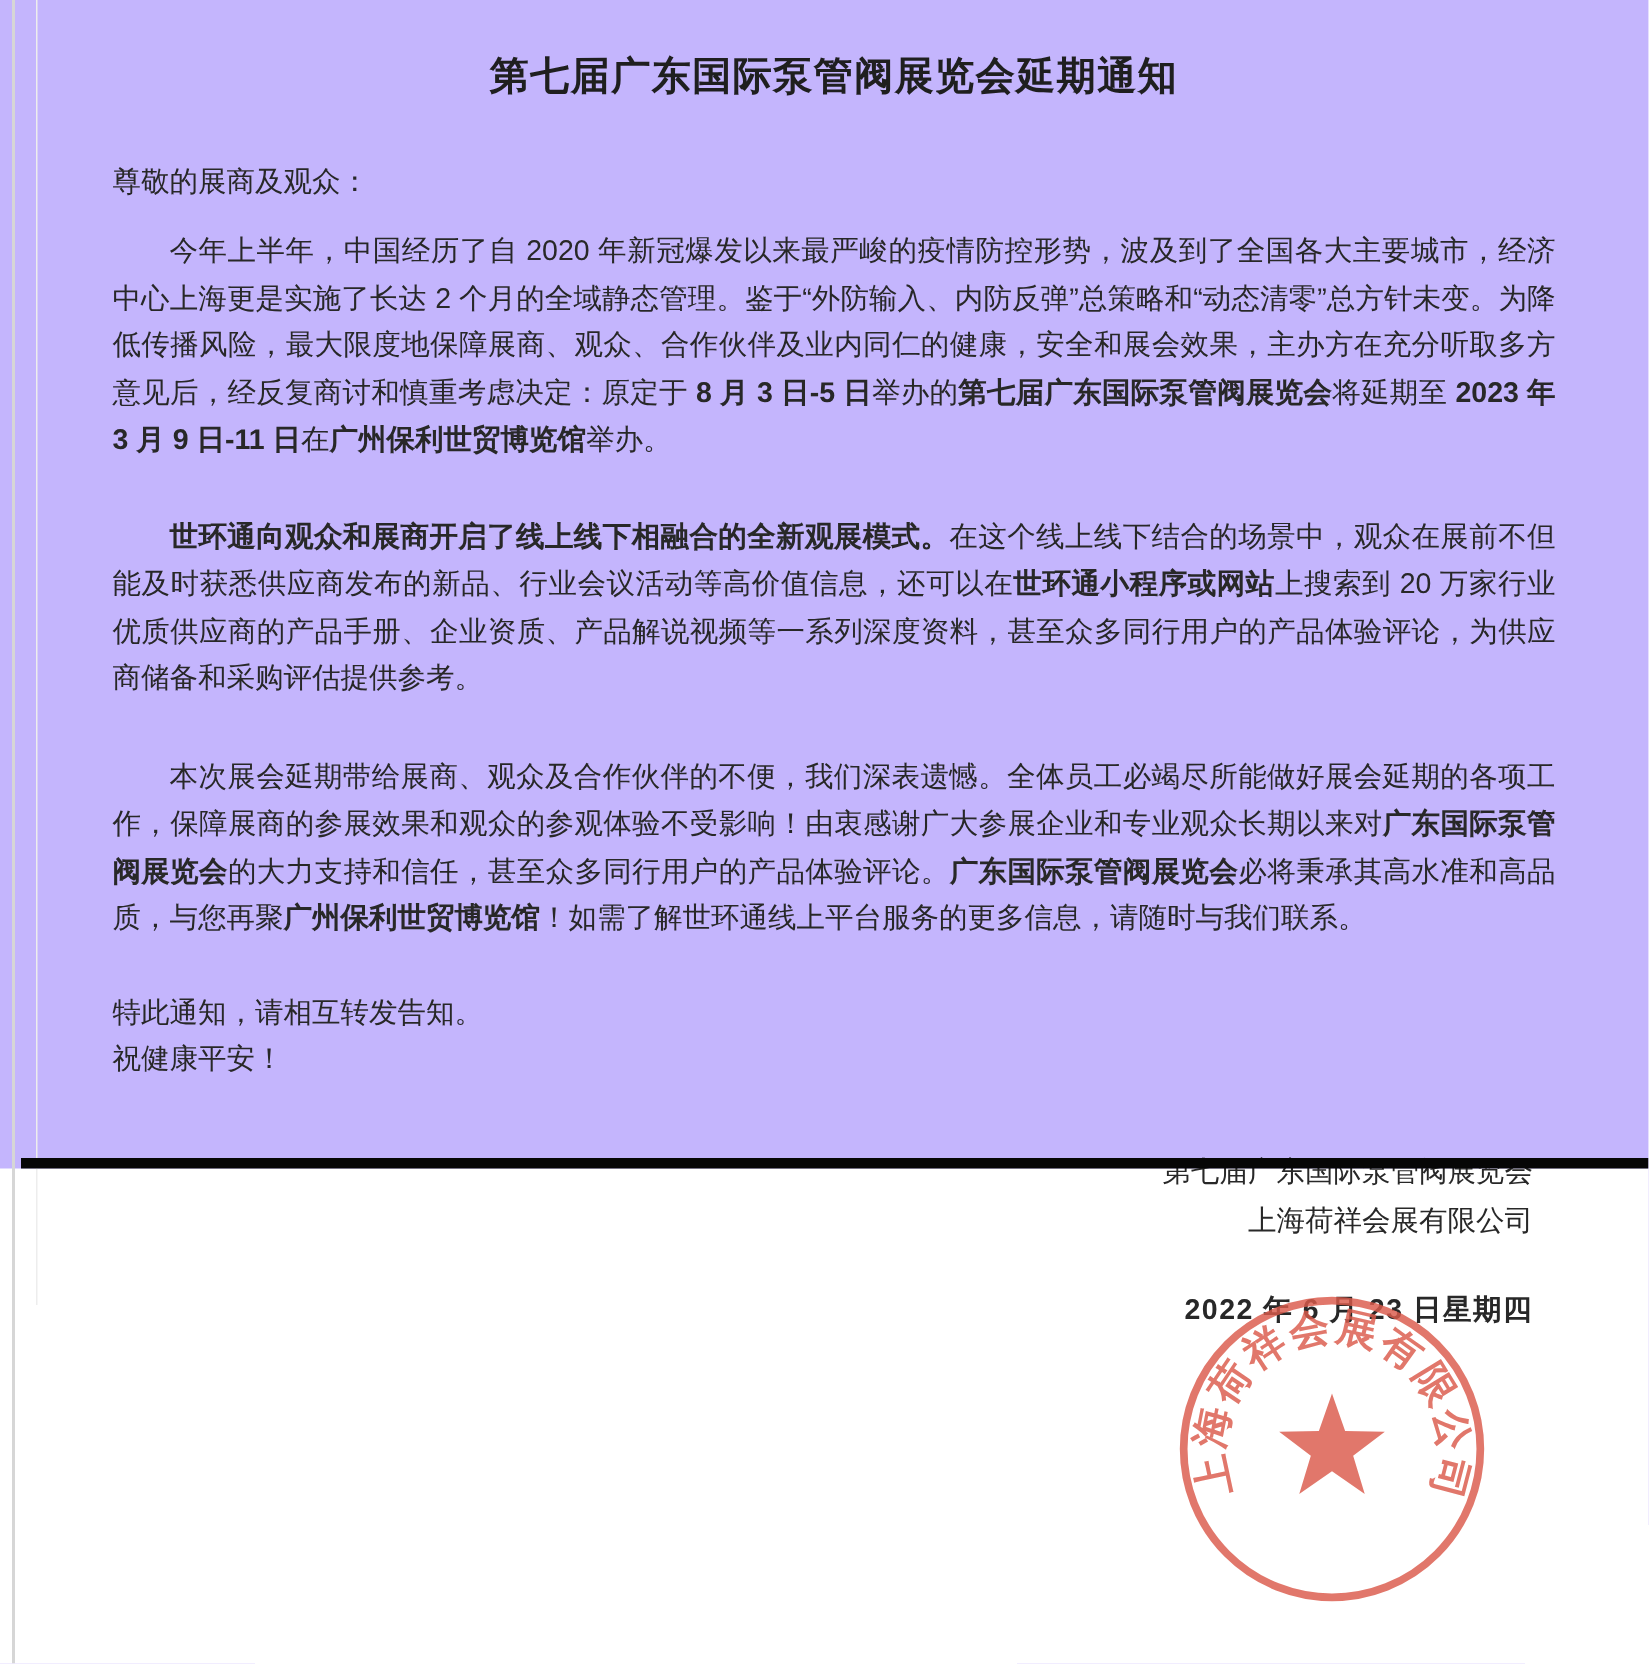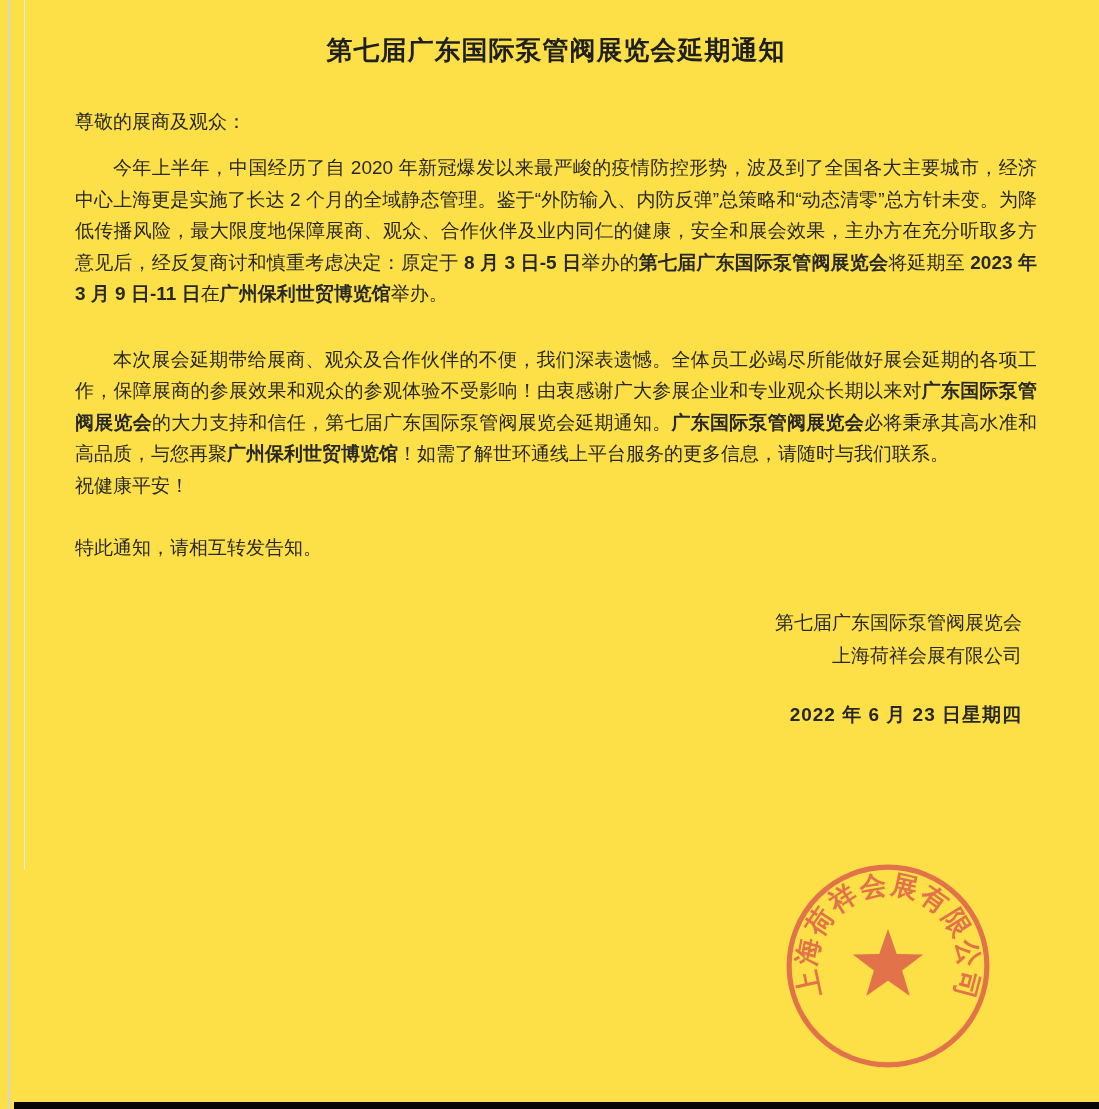--- a/index.html
+++ b/index.html
@@ -9,22 +9,22 @@
   }
   body {
     width: 1099px;
     height: 1109px;
     overflow: hidden;
     font-family: "Liberation Sans", sans-serif;
   }
   .page {
     position: relative;
     width: 1099px;
-    height: 1109px;
-    background: #fde047;
+    height: 779px;
+    background: #c4b5fd;
   }
   
   .scan-edge-left {
     position: absolute;
     left: 8px; top: 0;
     width: 2px; height: 1109px;
     background: #d6d6d6;
   }
   .scan-line-2 {
     position: absolute;
@@ -118,26 +118,27 @@
 
   <div class="content">
 
     <h1 class="title">第七届广东国际泵管阀展览会延期通知</h1>
 
     <p class="salutation">尊敬的展商及观众：</p>
 
     <p class="para para-1"><span>今年上半年，中国经历了自 2020 年新冠爆发以来最严峻的疫情防控形势，波及到了全国各大主要城市，经济中心上海更是实施了长达 2 个月的全域静态管理。鉴于“外防输入、内防反弹”总策略和“动态清零”总方针未变。为降低传播风险，最大限度地保障展商、观众、合作伙伴及业内同仁的健康，安全和展会效果，主办方在充分听取多方意见后，经反复商讨和慎重考虑决定：原定于 </span><span class="b">8 月 3 日-5 日</span><span>举办的</span><span class="b">第七届广东国际泵管阀展览会</span><span>将延期至 </span><span class="b">2023 年 3 月 9 日-11 日</span><span>在</span><span class="b">广州保利世贸博览馆</span><span>举办。</span></p>
 
 
+    <p class="para para-3"><span class="b">世环通向观众和展商开启了线上线下相融合的全新观展模式。</span><span>在这个线上线下结合的场景中，观众在展前不但能及时获悉供应商发布的新品、行业会议活动等高价值信息，还可以在</span><span class="b">世环通小程序或网站</span><span>上搜索到 20 万家行业优质供应商的产品手册、企业资质、产品解说视频等一系列深度资料，甚至众多同行用户的产品体验评论，为供应商储备和采购评估提供参考。</span></p>
 
-    <p class="para para-4"><span>本次展会延期带给展商、观众及合作伙伴的不便，我们深表遗憾。全体员工必竭尽所能做好展会延期的各项工作，保障展商的参展效果和观众的参观体验不受影响！由衷感谢广大参展企业和专业观众长期以来对</span><span class="b">广东国际泵管阀展览会</span><span>的大力支持和信任，第七届广东国际泵管阀展览会延期通知。</span><span class="b">广东国际泵管阀展览会</span><span>必将秉承其高水准和高品质，与您再聚</span><span class="b">广州保利世贸博览馆</span><span>！如需了解世环通线上平台服务的更多信息，请随时与我们联系。</span></p>
+    <p class="para para-4"><span>本次展会延期带给展商、观众及合作伙伴的不便，我们深表遗憾。全体员工必竭尽所能做好展会延期的各项工作，保障展商的参展效果和观众的参观体验不受影响！由衷感谢广大参展企业和专业观众长期以来对</span><span class="b">广东国际泵管阀展览会</span><span>的大力支持和信任，甚至众多同行用户的产品体验评论。</span><span class="b">广东国际泵管阀展览会</span><span>必将秉承其高水准和高品质，与您再聚</span><span class="b">广州保利世贸博览馆</span><span>！如需了解世环通线上平台服务的更多信息，请随时与我们联系。</span></p>
+
+    <p class="closing closing-1">特此通知，请相互转发告知。</p>
 
     <p class="closing">祝健康平安！</p>
-
-    <p class="closing closing-1">特此通知，请相互转发告知。</p>
 
     <div class="signature">
       <p>第七届广东国际泵管阀展览会</p>
       <p>上海荷祥会展有限公司</p>
       <p class="b date">2022 年 6 月 23 日星期四</p>
     </div>
 
   </div>
 
   <svg class="seal" viewBox="0 0 200 200" aria-hidden="true">

